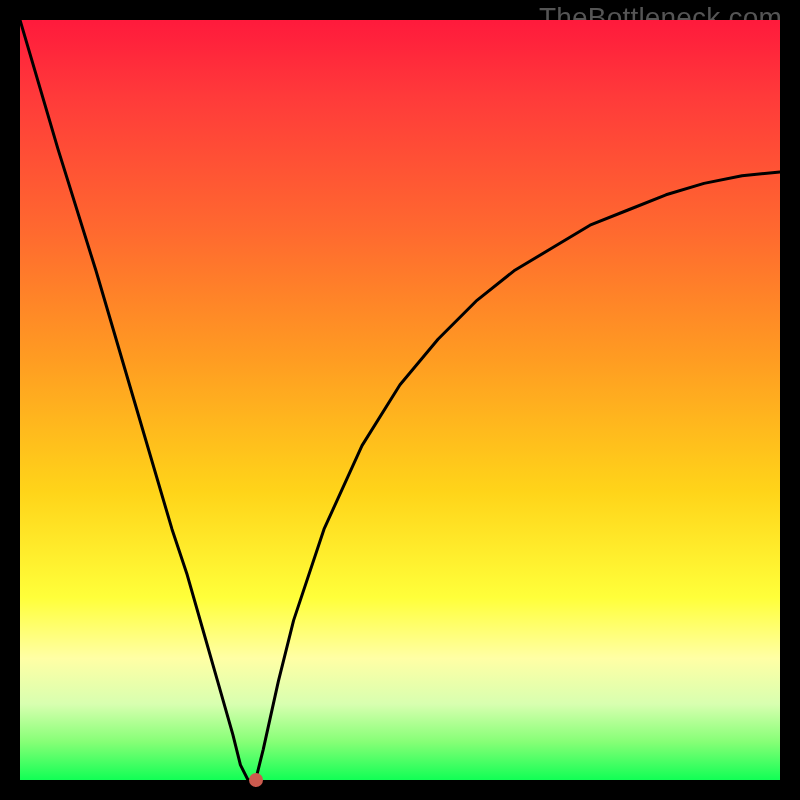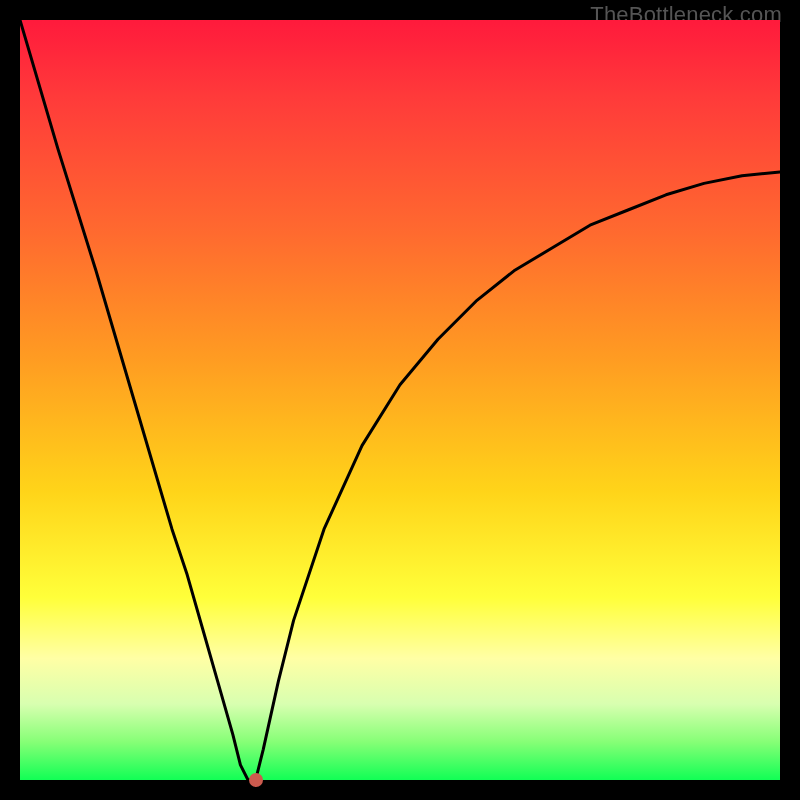--- a/index.html
+++ b/index.html
@@ -50,21 +50,21 @@
     height: 14px;
     border-radius: 50%;
     background: #cc5a4e;
     transform: translate(-50%, -50%);
   }
   .watermark {
     position: absolute;
     top: 2px;
     right: 18px;
     color: #555;
-    font-size: 22px;
+    font-size: 28px;
     letter-spacing: 0.2px;
     font-weight: 500;
     user-select: none;
   }
 </style>
 </head>
 <body>
 
 <div class="frame">
   <div class="watermark">TheBottleneck.com</div>

